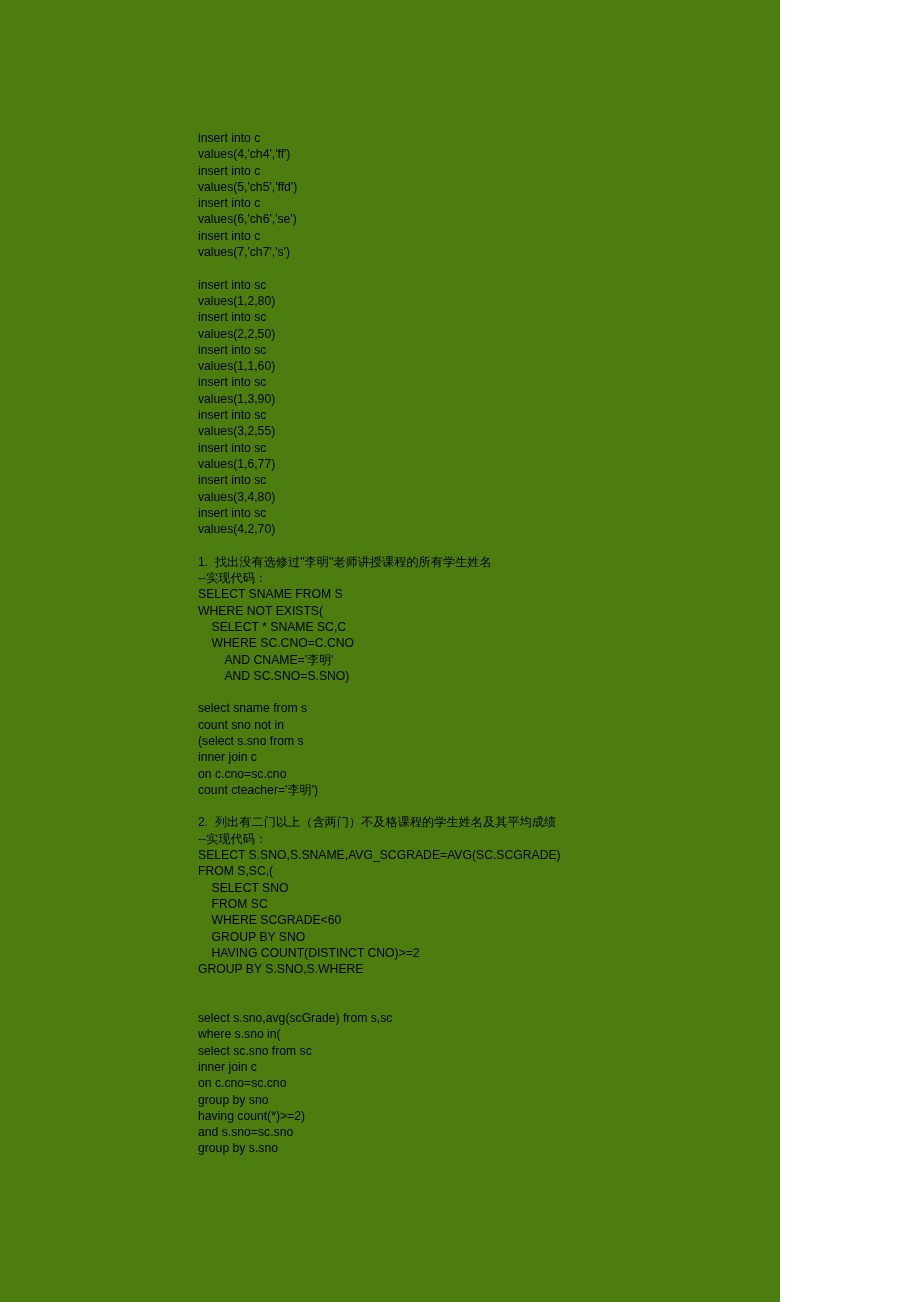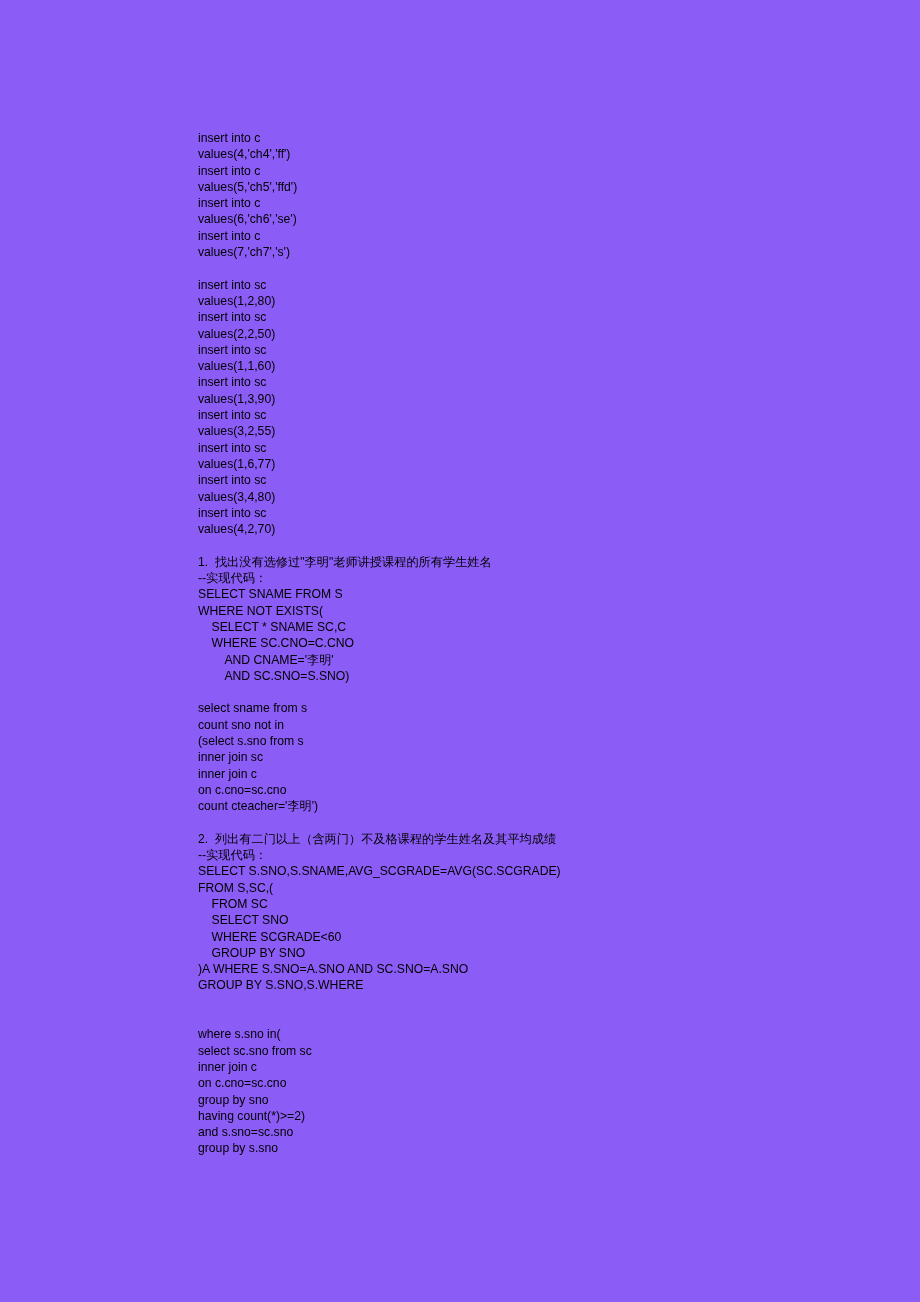--- a/index.html
+++ b/index.html
@@ -2,23 +2,23 @@
 <html><head>
 <meta charset="utf-8">
 <style>
   html, body {
     margin: 0;
     padding: 0;
     background: #ffffff;
     width: 920px;
   }
   .page {
-    width: 920px;
+    width: 780px;
     min-height: 1302px;
-    background: #8b5cf6;
+    background: #4d7c0f;
     padding: 130px 0 0 198px;
     box-sizing: border-box;
     font-family: Arial, "Microsoft YaHei", sans-serif;
     font-size: 12.2px;
     line-height: 16.3px;
     color: #000000;
   }
   .line {
     white-space: pre;
   }
@@ -64,36 +64,36 @@
     <div class="line">SELECT SNAME FROM S</div>
     <div class="line">WHERE NOT EXISTS(</div>
     <div class="line">    SELECT * SNAME SC,C</div>
     <div class="line">    WHERE SC.CNO=C.CNO</div>
     <div class="line">        AND CNAME='李明'</div>
     <div class="line">        AND SC.SNO=S.SNO)</div>
     <div class="gap"></div>
     <div class="line">select sname from s</div>
     <div class="line">count sno not in</div>
     <div class="line">(select s.sno from s</div>
-    <div class="line">inner join sc</div>
     <div class="line">inner join c</div>
     <div class="line">on c.cno=sc.cno</div>
     <div class="line">count cteacher='李明')</div>
     <div class="gap"></div>
     <div class="line">2.  列出有二门以上（含两门）不及格课程的学生姓名及其平均成绩</div>
     <div class="line">--实现代码：</div>
     <div class="line">SELECT S.SNO,S.SNAME,AVG_SCGRADE=AVG(SC.SCGRADE)</div>
     <div class="line">FROM S,SC,(</div>
+    <div class="line">    SELECT SNO</div>
     <div class="line">    FROM SC</div>
-    <div class="line">    SELECT SNO</div>
     <div class="line">    WHERE SCGRADE&lt;60</div>
     <div class="line">    GROUP BY SNO</div>
-    <div class="line">)A WHERE S.SNO=A.SNO AND SC.SNO=A.SNO</div>
+    <div class="line">    HAVING COUNT(DISTINCT CNO)&gt;=2</div>
     <div class="line">GROUP BY S.SNO,S.WHERE</div>
     <div class="gap2"></div>
+    <div class="line">select s.sno,avg(scGrade) from s,sc</div>
     <div class="line">where s.sno in(</div>
     <div class="line">select sc.sno from sc</div>
     <div class="line">inner join c</div>
     <div class="line">on c.cno=sc.cno</div>
     <div class="line">group by sno</div>
     <div class="line">having count(*)&gt;=2)</div>
     <div class="line">and s.sno=sc.sno</div>
     <div class="line">group by s.sno</div>
   </div>
 

